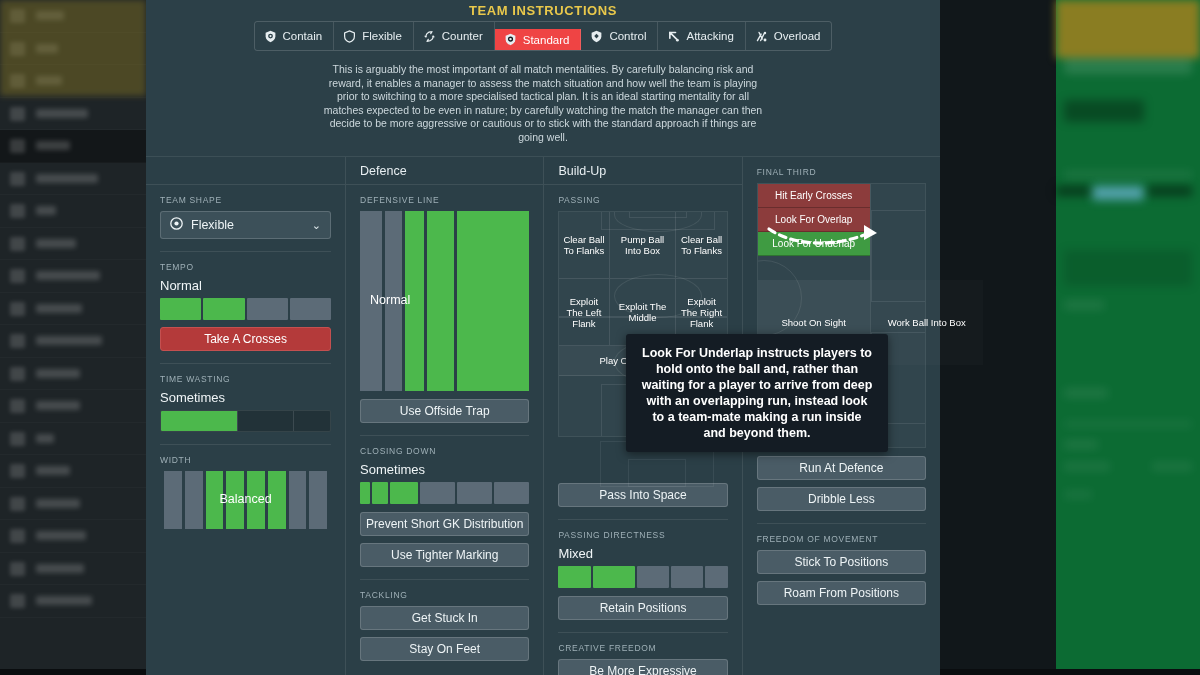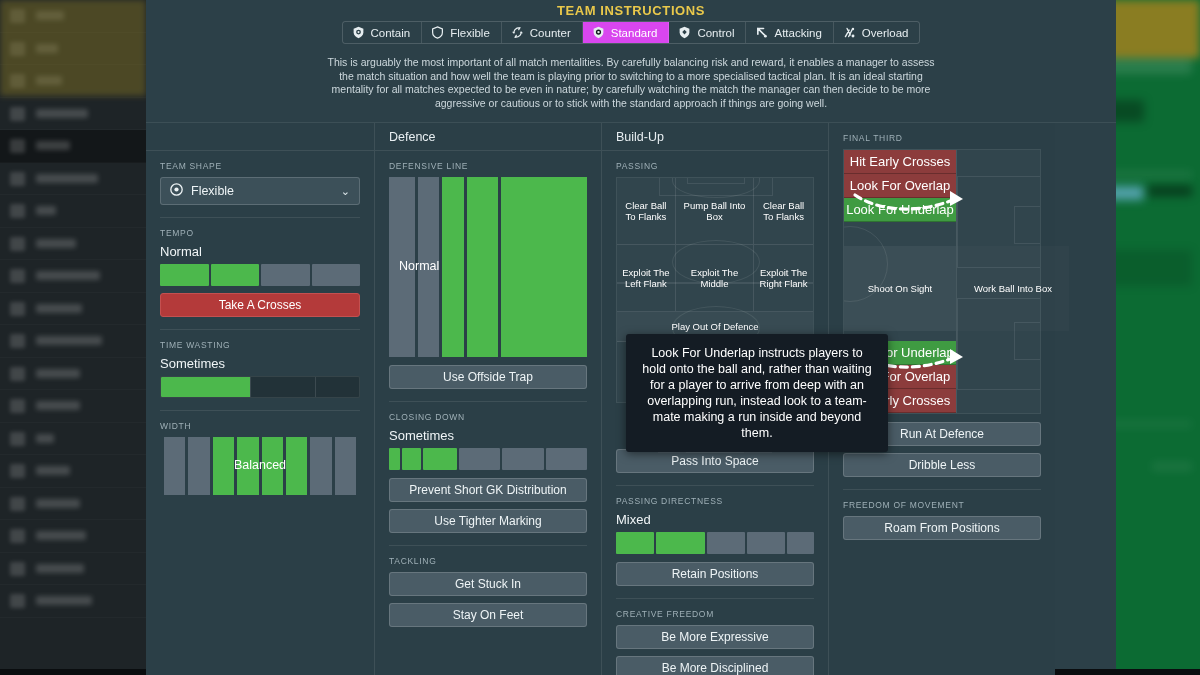--- a/index.html
+++ b/index.html
@@ -45,21 +45,21 @@
     position: absolute; left: 1056px; top: 0; width: 144px; height: 58px;
     background: #8a7d22; filter: blur(4px);
   }
   .bg-bottom-strip {
     position: absolute; left: 0; bottom: 0; width: 1200px; height: 6px;
     background: #0a0d0f;
   }
 
   
   .dialog {
-    position: absolute; left: 146px; top: 0; width: 970px; height: 669px;
+    position: absolute; left: 146px; top: 0; width: 794px; height: 669px;
     background: #2c4048;
     display: flex; flex-direction: column;
   }
   .dlg-title {
     text-align: center; color: #e9c84b; font-size: 13px; font-weight: bold;
     letter-spacing: .6px; padding-top: 3px; height: 20px;
   }
 
   
   .mentality-bar { display: flex; justify-content: center; margin-top: 3px; }
@@ -67,21 +67,21 @@
     display: flex; border: 1px solid rgba(255,255,255,.16);
     border-radius: 3px; overflow: hidden;
   }
   .mtab {
     display: flex; align-items: center; gap: 6px;
     padding: 4px 11px 4px 9px; font-size: 11.5px; color: #e6edf0;
     border-right: 1px solid rgba(255,255,255,.13);
     background: transparent; cursor: pointer; white-space: nowrap;
   }
   .mtab:last-child { border-right: none; }
-  .mtab.active { background: #d946ef; color: #ffffff; }
+  .mtab.active { background: #ef4444; color: #ffffff; margin-top: 7px; }
   .mtab svg { width: 13px; height: 13px; display: block; flex: none; }
 
   .mentality-desc {
     color: #cdd8dd; font-size: 10.5px; line-height: 13.5px;
     text-align: center; padding: 12px 176px 0 176px;
   }
 
   
   .columns {
     display: flex; margin-top: 12px; flex: 1;
@@ -193,21 +193,21 @@
     cursor: pointer; padding: 0 3px;
   }
   .grid-row { display: flex; }
 
   
   .ft-wrap { position: relative; height: 265px; }
   .ft-pitch { position: absolute; inset: 0; background: #31454d;
               border: 1px solid rgba(255,255,255,.07); overflow: hidden; }
   .ft-col-l { position: absolute; left: 1px; top: 1px; width: 112px; }
   .ft-band {
-    height: 24px; line-height: 24px; text-align: center; font-size: 13px;
+    height: 24px; line-height: 24px; text-align: center; font-size: 10px;
     color: #fff; cursor: pointer; border-bottom: 1px solid rgba(0,0,0,.25);
   }
   .ft-band.red { background: #8c3c3c; }
   .ft-band.green { background: #3f9b42; }
   .ft-mid {
     position: absolute; left: 1px; top: 97px; width: 112px; height: 85px;
     display: flex; align-items: center; justify-content: center;
     color: #fff; font-size: 9.5px; cursor: pointer;
     background: rgba(255,255,255,.05);
   }
@@ -219,20 +219,21 @@
   }
   .ft-arrow { position: absolute; z-index: 5; pointer-events: none; }
 
   
   .tooltip {
     position: absolute; left: 626px; top: 334px; width: 262px;
     background: #141c24; border-radius: 3px;
     padding: 11px 14px; color: #ffffff; font-size: 12.5px; line-height: 16px;
     text-align: center; z-index: 40;
     box-shadow: 0 2px 10px rgba(0,0,0,.5);
+    font-weight: bold;
   }
 </style>
 </head>
 <body>
 
 <div id="root">
 
   <div class="bg">
     <div class="bg-left" id="bgleft">
         <div class="bgrow">
@@ -618,20 +619,21 @@
           <div style="height:8px"></div>
           <div id="dribbling-buttons">
               <button class="btn">Run At Defence</button>
               <button class="btn">Dribble Less</button>
             </div>
 
           <div class="divider"></div>
 
           <div class="sec-label">FREEDOM OF MOVEMENT</div>
           <div id="fom-buttons">
+              <button class="btn">Stick To Positions</button>
               <button class="btn">Roam From Positions</button>
             </div>
 
         </div>
       </div>
 
     </div>
 
   </div>
 

